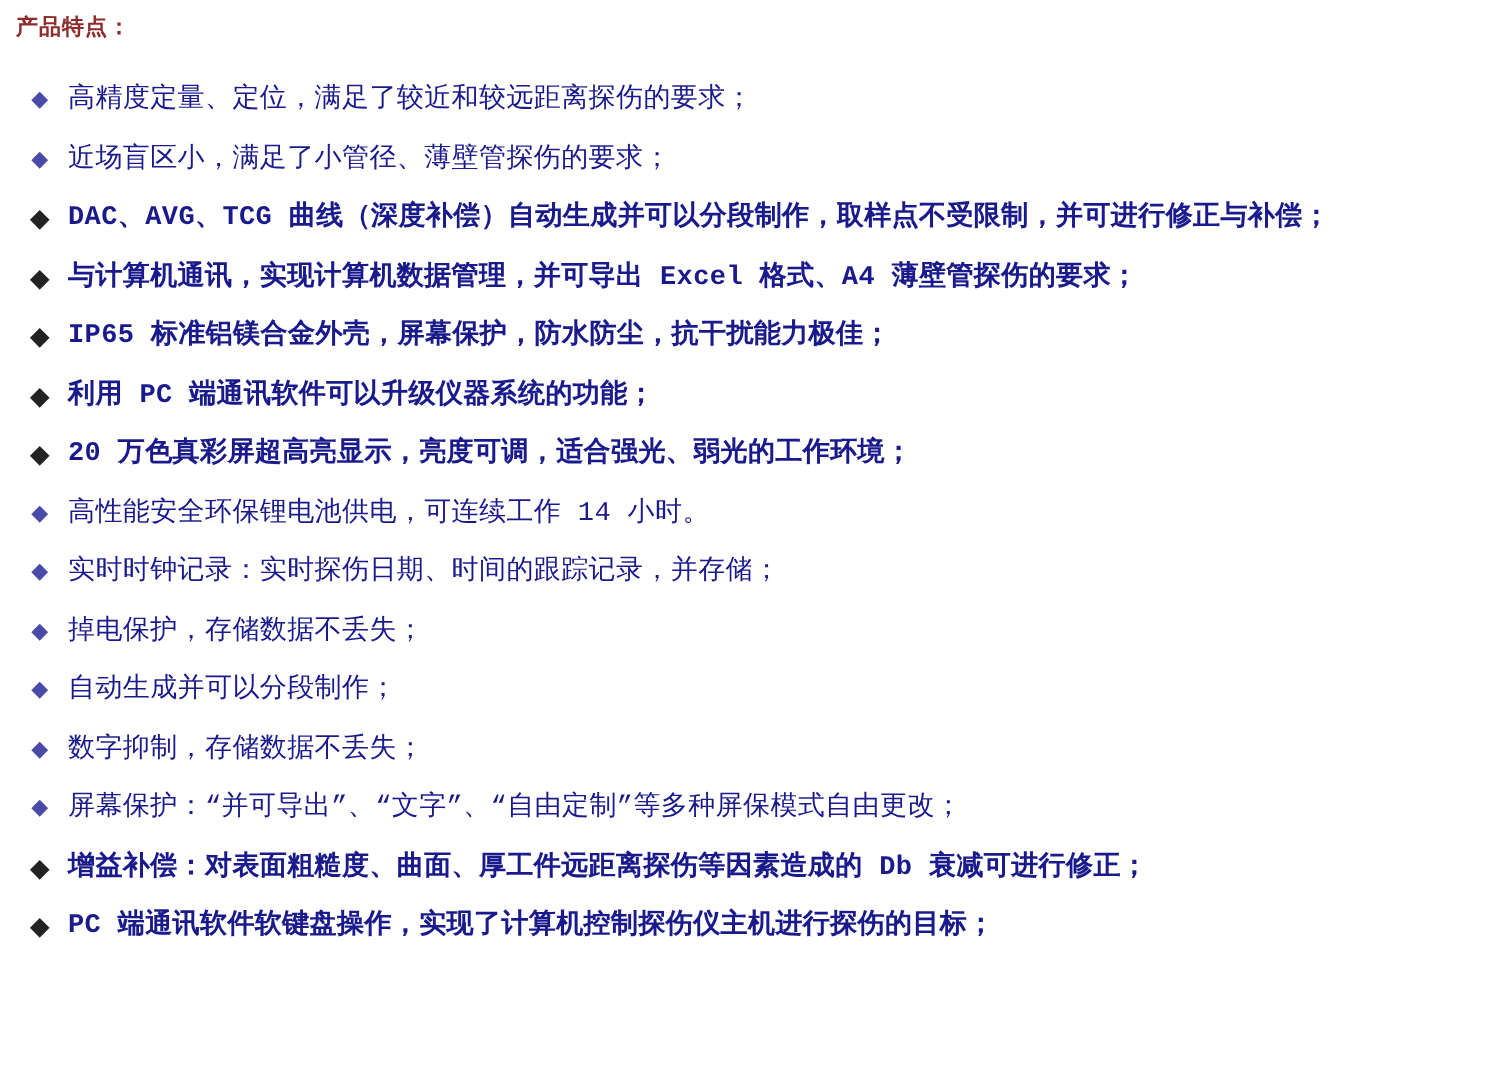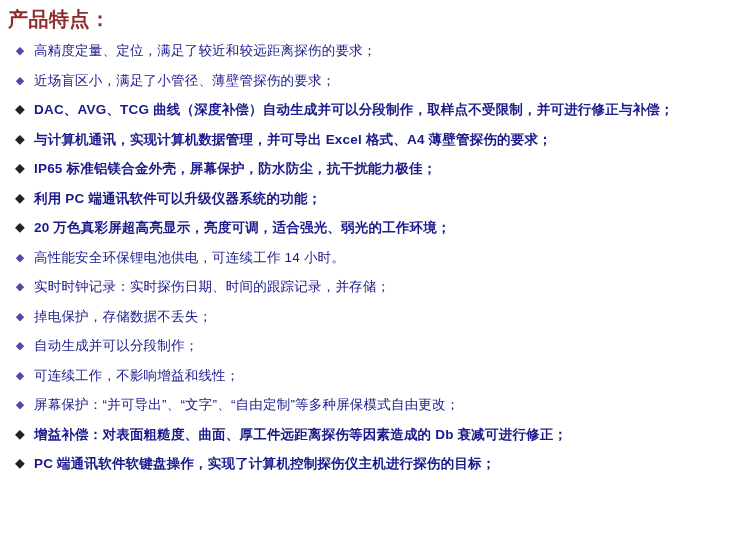--- a/index.html
+++ b/index.html
@@ -17,21 +17,21 @@
   .page {
     position: relative;
     width: 745px;
     height: 545px;
     padding: 0;
   }
   .section-title {
     position: absolute;
     left: 8px;
     top: 6px;
-    font-size: 20px;
+    font-size: 11px;
     font-weight: bold;
     color: #8e2b2b;
     letter-spacing: 0.5px;
   }
   .feature-list {
     position: absolute;
     left: 0;
     top: 40px;
     width: 745px;
     margin: 0;
@@ -60,20 +60,21 @@
   }
   .feature-item.bold-text {
     font-weight: bold;
   }
   .feature-item.bold-text .bullet {
     color: #232323;
     font-size: 12px;
   }
   .text {
     display: block;
+    font-family: Liberation Mono, monospace;
   }
 </style>
 </head>
 <body>
 
 <div class="page">
 
   <div class="section-title">产品特点：</div>
 
   <ul class="feature-list">
@@ -116,21 +117,21 @@
     <li class="feature-item">
       <span class="bullet">◆</span>
       <span class="text">掉电保护，存储数据不丢失；</span>
     </li>
     <li class="feature-item">
       <span class="bullet">◆</span>
       <span class="text">自动生成并可以分段制作；</span>
     </li>
     <li class="feature-item">
       <span class="bullet">◆</span>
-      <span class="text">可连续工作，不影响增益和线性；</span>
+      <span class="text">数字抑制，存储数据不丢失；</span>
     </li>
     <li class="feature-item">
       <span class="bullet">◆</span>
       <span class="text">屏幕保护：“并可导出”、“文字”、“自由定制”等多种屏保模式自由更改；</span>
     </li>
     <li class="feature-item bold-text">
       <span class="bullet">◆</span>
       <span class="text">增益补偿：对表面粗糙度、曲面、厚工件远距离探伤等因素造成的 Db 衰减可进行修正；</span>
     </li>
     <li class="feature-item bold-text">

